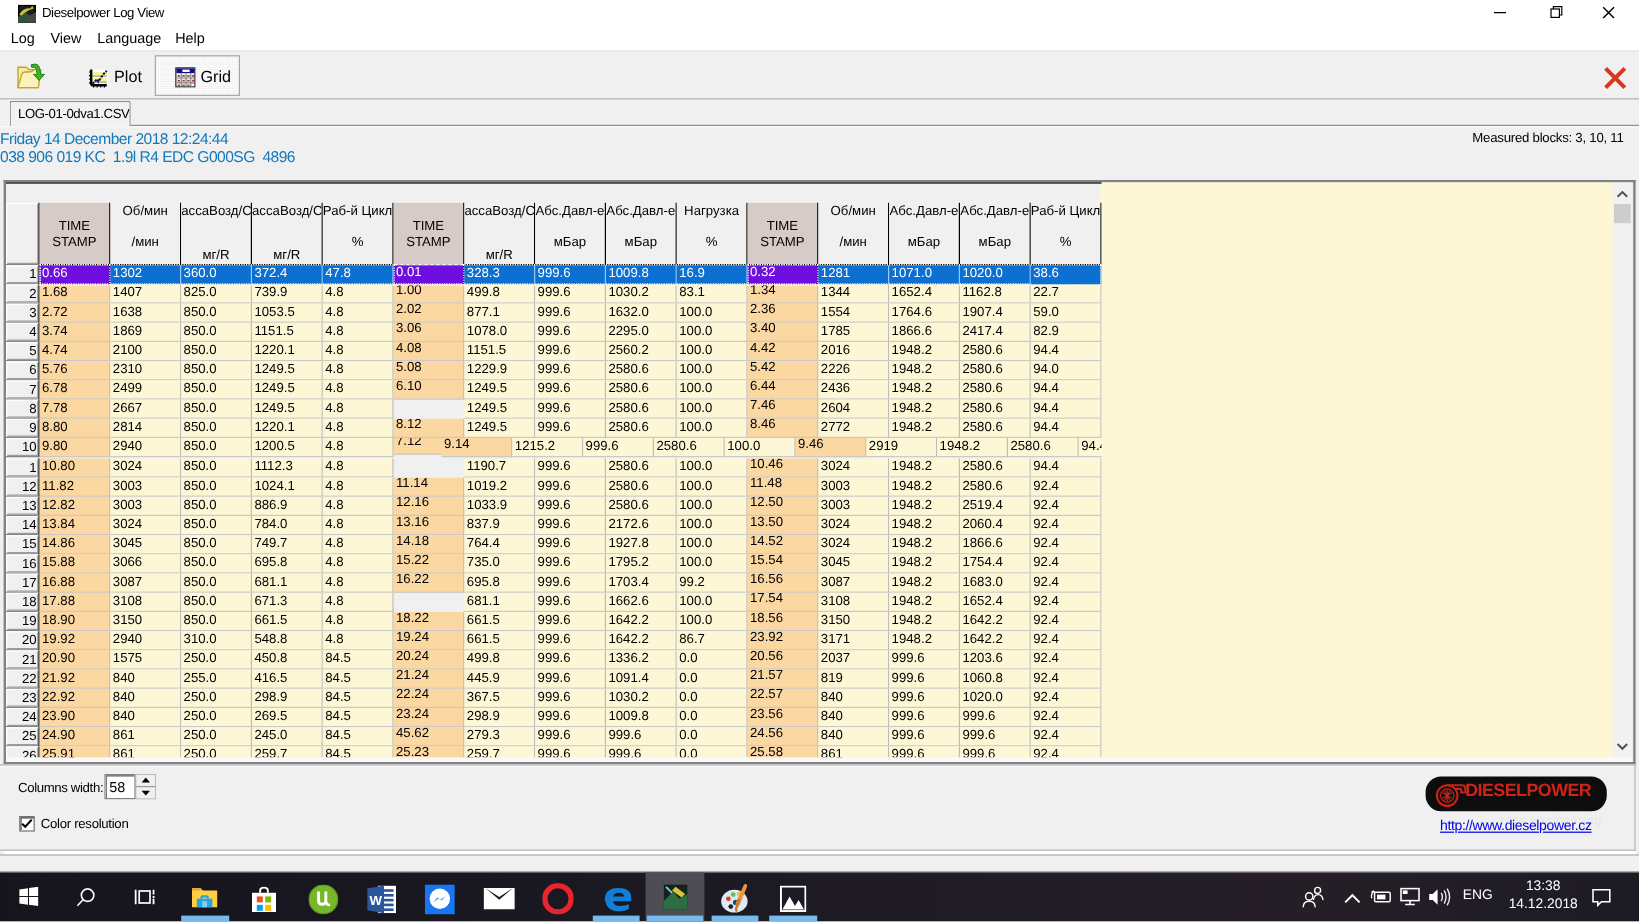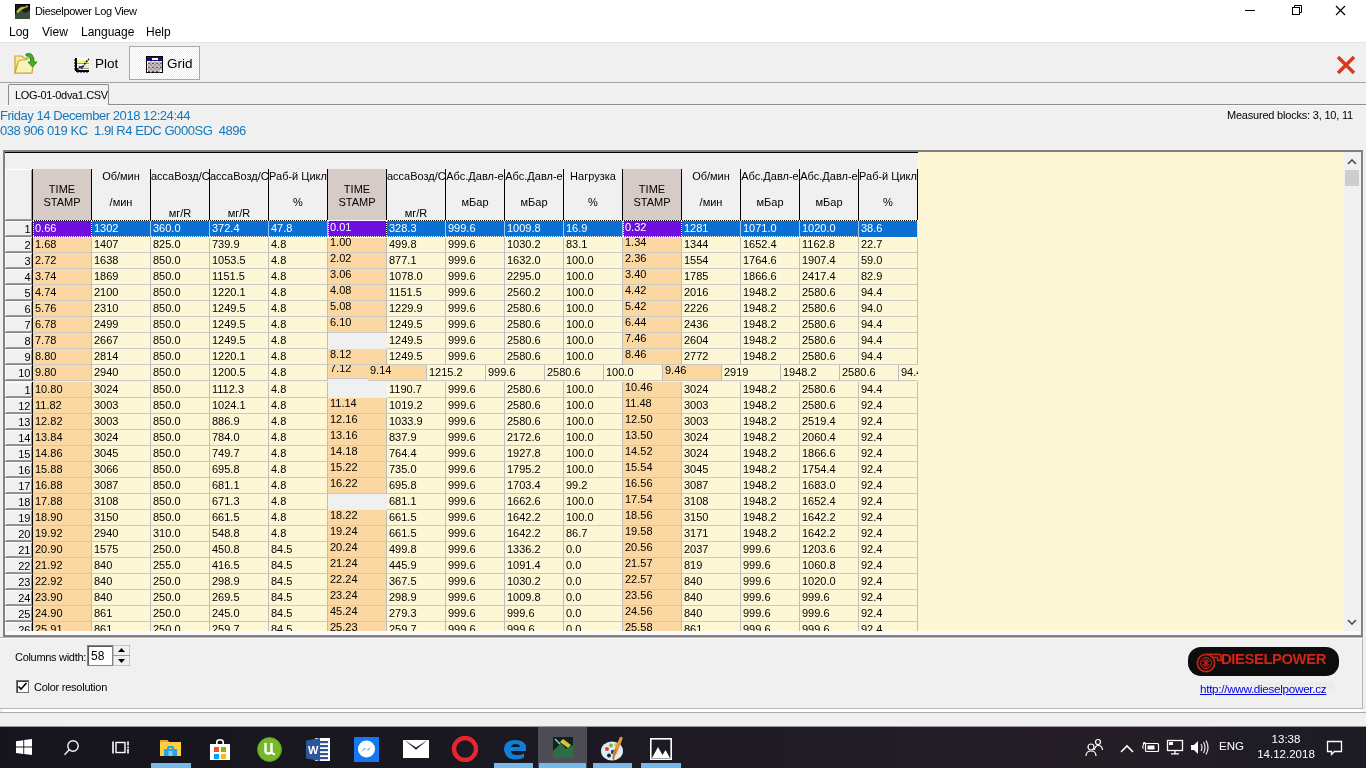--- a/index.html
+++ b/index.html
@@ -560,21 +560,21 @@
       <div class="c dc tc" style="height:16.05px;line-height:15.05px">19.92</div>
       <div class="c dc" style="height:16.05px;line-height:15.05px">2940</div>
       <div class="c dc" style="height:16.05px;line-height:15.05px">310.0</div>
       <div class="c dc" style="height:16.05px;line-height:15.05px">548.8</div>
       <div class="c dc" style="height:16.05px;line-height:15.05px">4.8</div>
       <div class="c dc tc tt" style="height:16.05px;">19.24</div>
       <div class="c dc" style="height:16.05px;line-height:15.05px">661.5</div>
       <div class="c dc" style="height:16.05px;line-height:15.05px">999.6</div>
       <div class="c dc" style="height:16.05px;line-height:15.05px">1642.2</div>
       <div class="c dc" style="height:16.05px;line-height:15.05px">86.7</div>
-      <div class="c dc tc tt" style="height:16.05px;">19.58</div>
+      <div class="c dc tc tt" style="height:16.05px;">23.92</div>
       <div class="c dc" style="height:16.05px;line-height:15.05px">3171</div>
       <div class="c dc" style="height:16.05px;line-height:15.05px">1948.2</div>
       <div class="c dc" style="height:16.05px;line-height:15.05px">1642.2</div>
       <div class="c dc" style="height:16.05px;line-height:15.05px">92.4</div>
     </div>
 <div class="grow" style="top:389.00px;height:16.05px">
       <div class="c rn" style="height:16.05px;line-height:16.05px">21</div>
       <div class="c dc tc" style="height:16.05px;line-height:15.05px">20.90</div>
       <div class="c dc" style="height:16.05px;line-height:15.05px">1575</div>
       <div class="c dc" style="height:16.05px;line-height:15.05px">250.0</div>
@@ -645,21 +645,21 @@
       <div class="c dc" style="height:16.05px;line-height:15.05px">999.6</div>
       <div class="c dc" style="height:16.05px;line-height:15.05px">92.4</div>
     </div>
 <div class="grow" style="top:453.20px;height:16.05px">
       <div class="c rn" style="height:16.05px;line-height:16.05px">25</div>
       <div class="c dc tc" style="height:16.05px;line-height:15.05px">24.90</div>
       <div class="c dc" style="height:16.05px;line-height:15.05px">861</div>
       <div class="c dc" style="height:16.05px;line-height:15.05px">250.0</div>
       <div class="c dc" style="height:16.05px;line-height:15.05px">245.0</div>
       <div class="c dc" style="height:16.05px;line-height:15.05px">84.5</div>
-      <div class="c dc tc tt" style="height:16.05px;">45.24</div>
+      <div class="c dc tc tt" style="height:16.05px;">45.62</div>
       <div class="c dc" style="height:16.05px;line-height:15.05px">279.3</div>
       <div class="c dc" style="height:16.05px;line-height:15.05px">999.6</div>
       <div class="c dc" style="height:16.05px;line-height:15.05px">999.6</div>
       <div class="c dc" style="height:16.05px;line-height:15.05px">0.0</div>
       <div class="c dc tc tt" style="height:16.05px;">24.56</div>
       <div class="c dc" style="height:16.05px;line-height:15.05px">840</div>
       <div class="c dc" style="height:16.05px;line-height:15.05px">999.6</div>
       <div class="c dc" style="height:16.05px;line-height:15.05px">999.6</div>
       <div class="c dc" style="height:16.05px;line-height:15.05px">92.4</div>
     </div>

